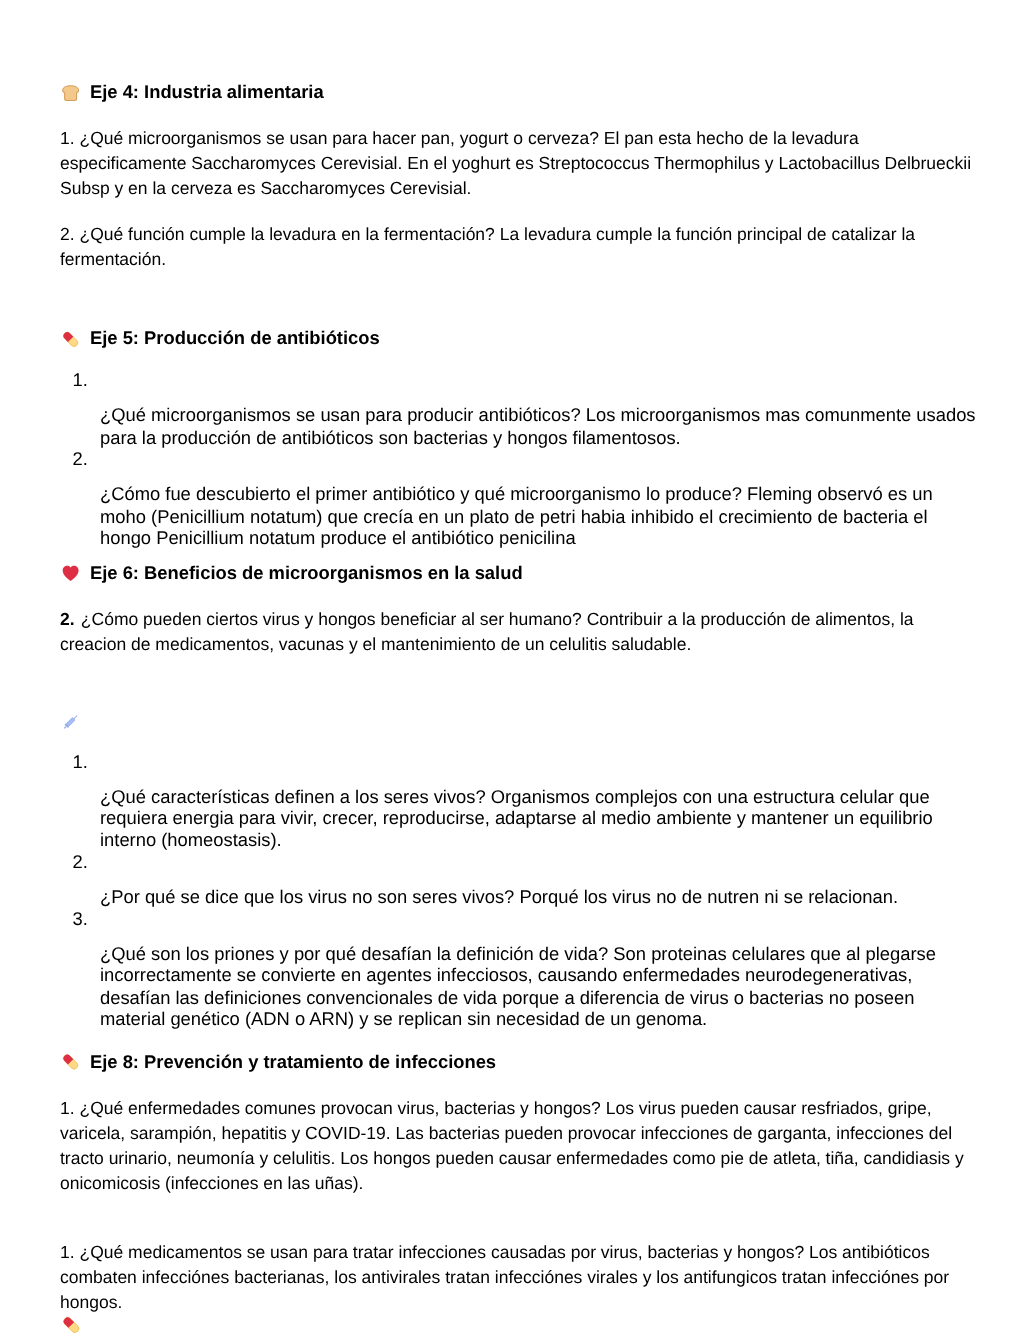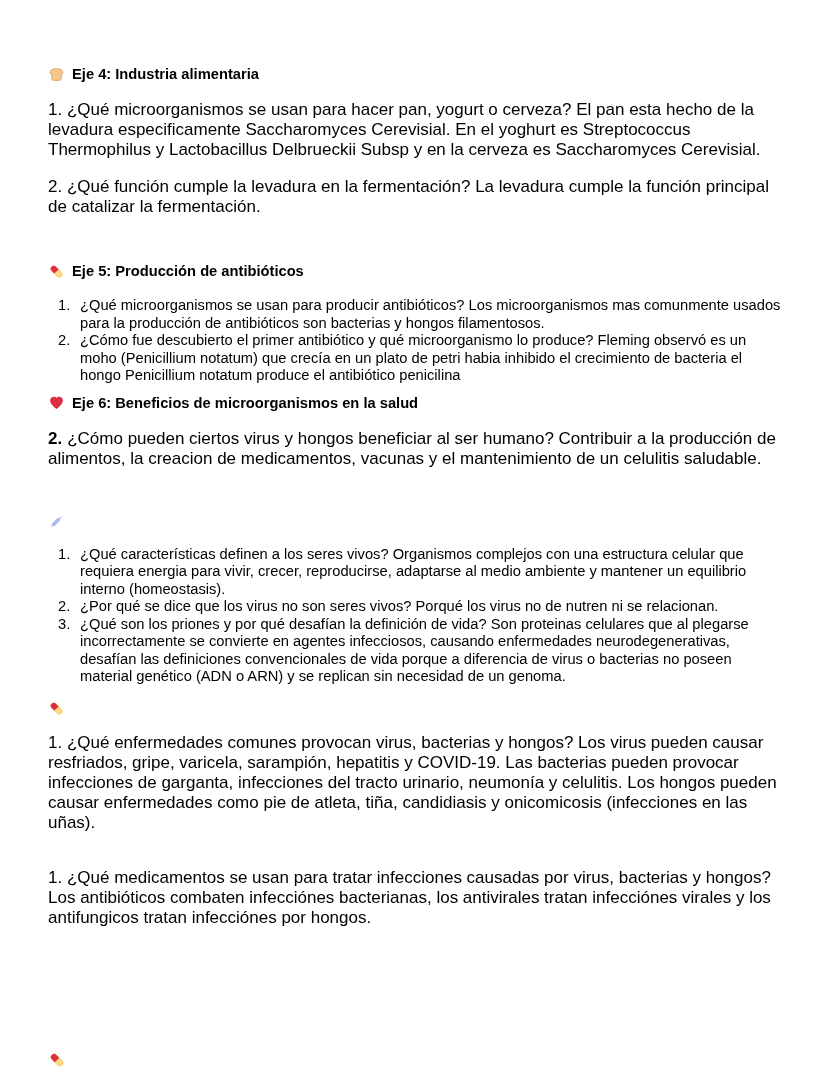--- a/index.html
+++ b/index.html
@@ -23,36 +23,36 @@
     align-items: center;
     gap: 7px;
     font-size: 14.7px;
     font-weight: 700;
     line-height: 20px;
     margin: 0 0 16px 0;
   }
   .heading .icon { display: inline-flex; width: 17px; height: 17px; flex: none; }
   .icon svg { width: 100%; height: 100%; display: block; }
   p.para {
-    font-size: 17px;
+    font-size: 14px;
     line-height: 20px;
     margin: 0 0 17px 0;
   }
   p.indent-first { text-indent: 22px; }
   p.gap-before { margin-top: 35px; }
   .qnum { margin-right: 5px; font-weight: 700; }
   .list { margin: 0; }
   .list-item {
     display: flex;
     font-size: 14.7px;
     line-height: 17.5px;
     padding-left: 10px;
   }
   .list-item .num { flex: none; width: 22px; }
-  .list-item .li-text { flex: 1; }
+  .list-item .li-text { flex: 1; margin-top: 28px; }
   .sec-gap-lg { margin-top: 44px; }
   .sec-gap-sm-a { margin-top: 8px; }
   .sec-gap-sm-b { margin-top: 14px; }
   .partial-icon {
     position: absolute;
     left: 48px;
     top: 1051px;
     width: 18px;
     height: 18px;
   }
@@ -143,20 +143,21 @@
   <section class="sec-gap-sm-b">
     <h3 class="heading">
       <span class="icon">
         <svg viewBox="0 0 16 16">
             <g transform="rotate(-45 8 8)">
               <rect x="5.2" y="1.6" width="5.6" height="12.8" rx="2.8" fill="#ffd983" stroke="#e8b94a" stroke-width="0.5"></rect>
               <path d="M5.2 4.4 a2.8 2.8 0 0 1 5.6 0 V8 h-5.6 z" fill="#dd2e44"></path>
             </g>
           </svg>
       </span>
+      <span>Eje 8: Prevención y tratamiento de infecciones</span>
     </h3>
     <p class="para">1. ¿Qué enfermedades comunes provocan virus, bacterias y hongos? Los virus pueden causar resfriados, gripe, varicela, sarampión, hepatitis y COVID-19. Las bacterias pueden provocar infecciones de garganta, infecciones del tracto urinario, neumonía y celulitis. Los hongos pueden causar enfermedades como pie de atleta, tiña, candidiasis y onicomicosis (infecciones en las uñas).</p>
     <p class="para gap-before">1. ¿Qué medicamentos se usan para tratar infecciones causadas por virus, bacterias y hongos? Los antibióticos combaten infecciónes bacterianas, los antivirales tratan infecciónes virales y los antifungicos tratan infecciónes por hongos.</p>
   </section>
 
   <span class="icon partial-icon">
     <svg viewBox="0 0 16 16">
         <g transform="rotate(-45 8 8)">
           <rect x="5.2" y="1.6" width="5.6" height="12.8" rx="2.8" fill="#ffd983" stroke="#e8b94a" stroke-width="0.5"></rect>
           <path d="M5.2 4.4 a2.8 2.8 0 0 1 5.6 0 V8 h-5.6 z" fill="#dd2e44"></path>

